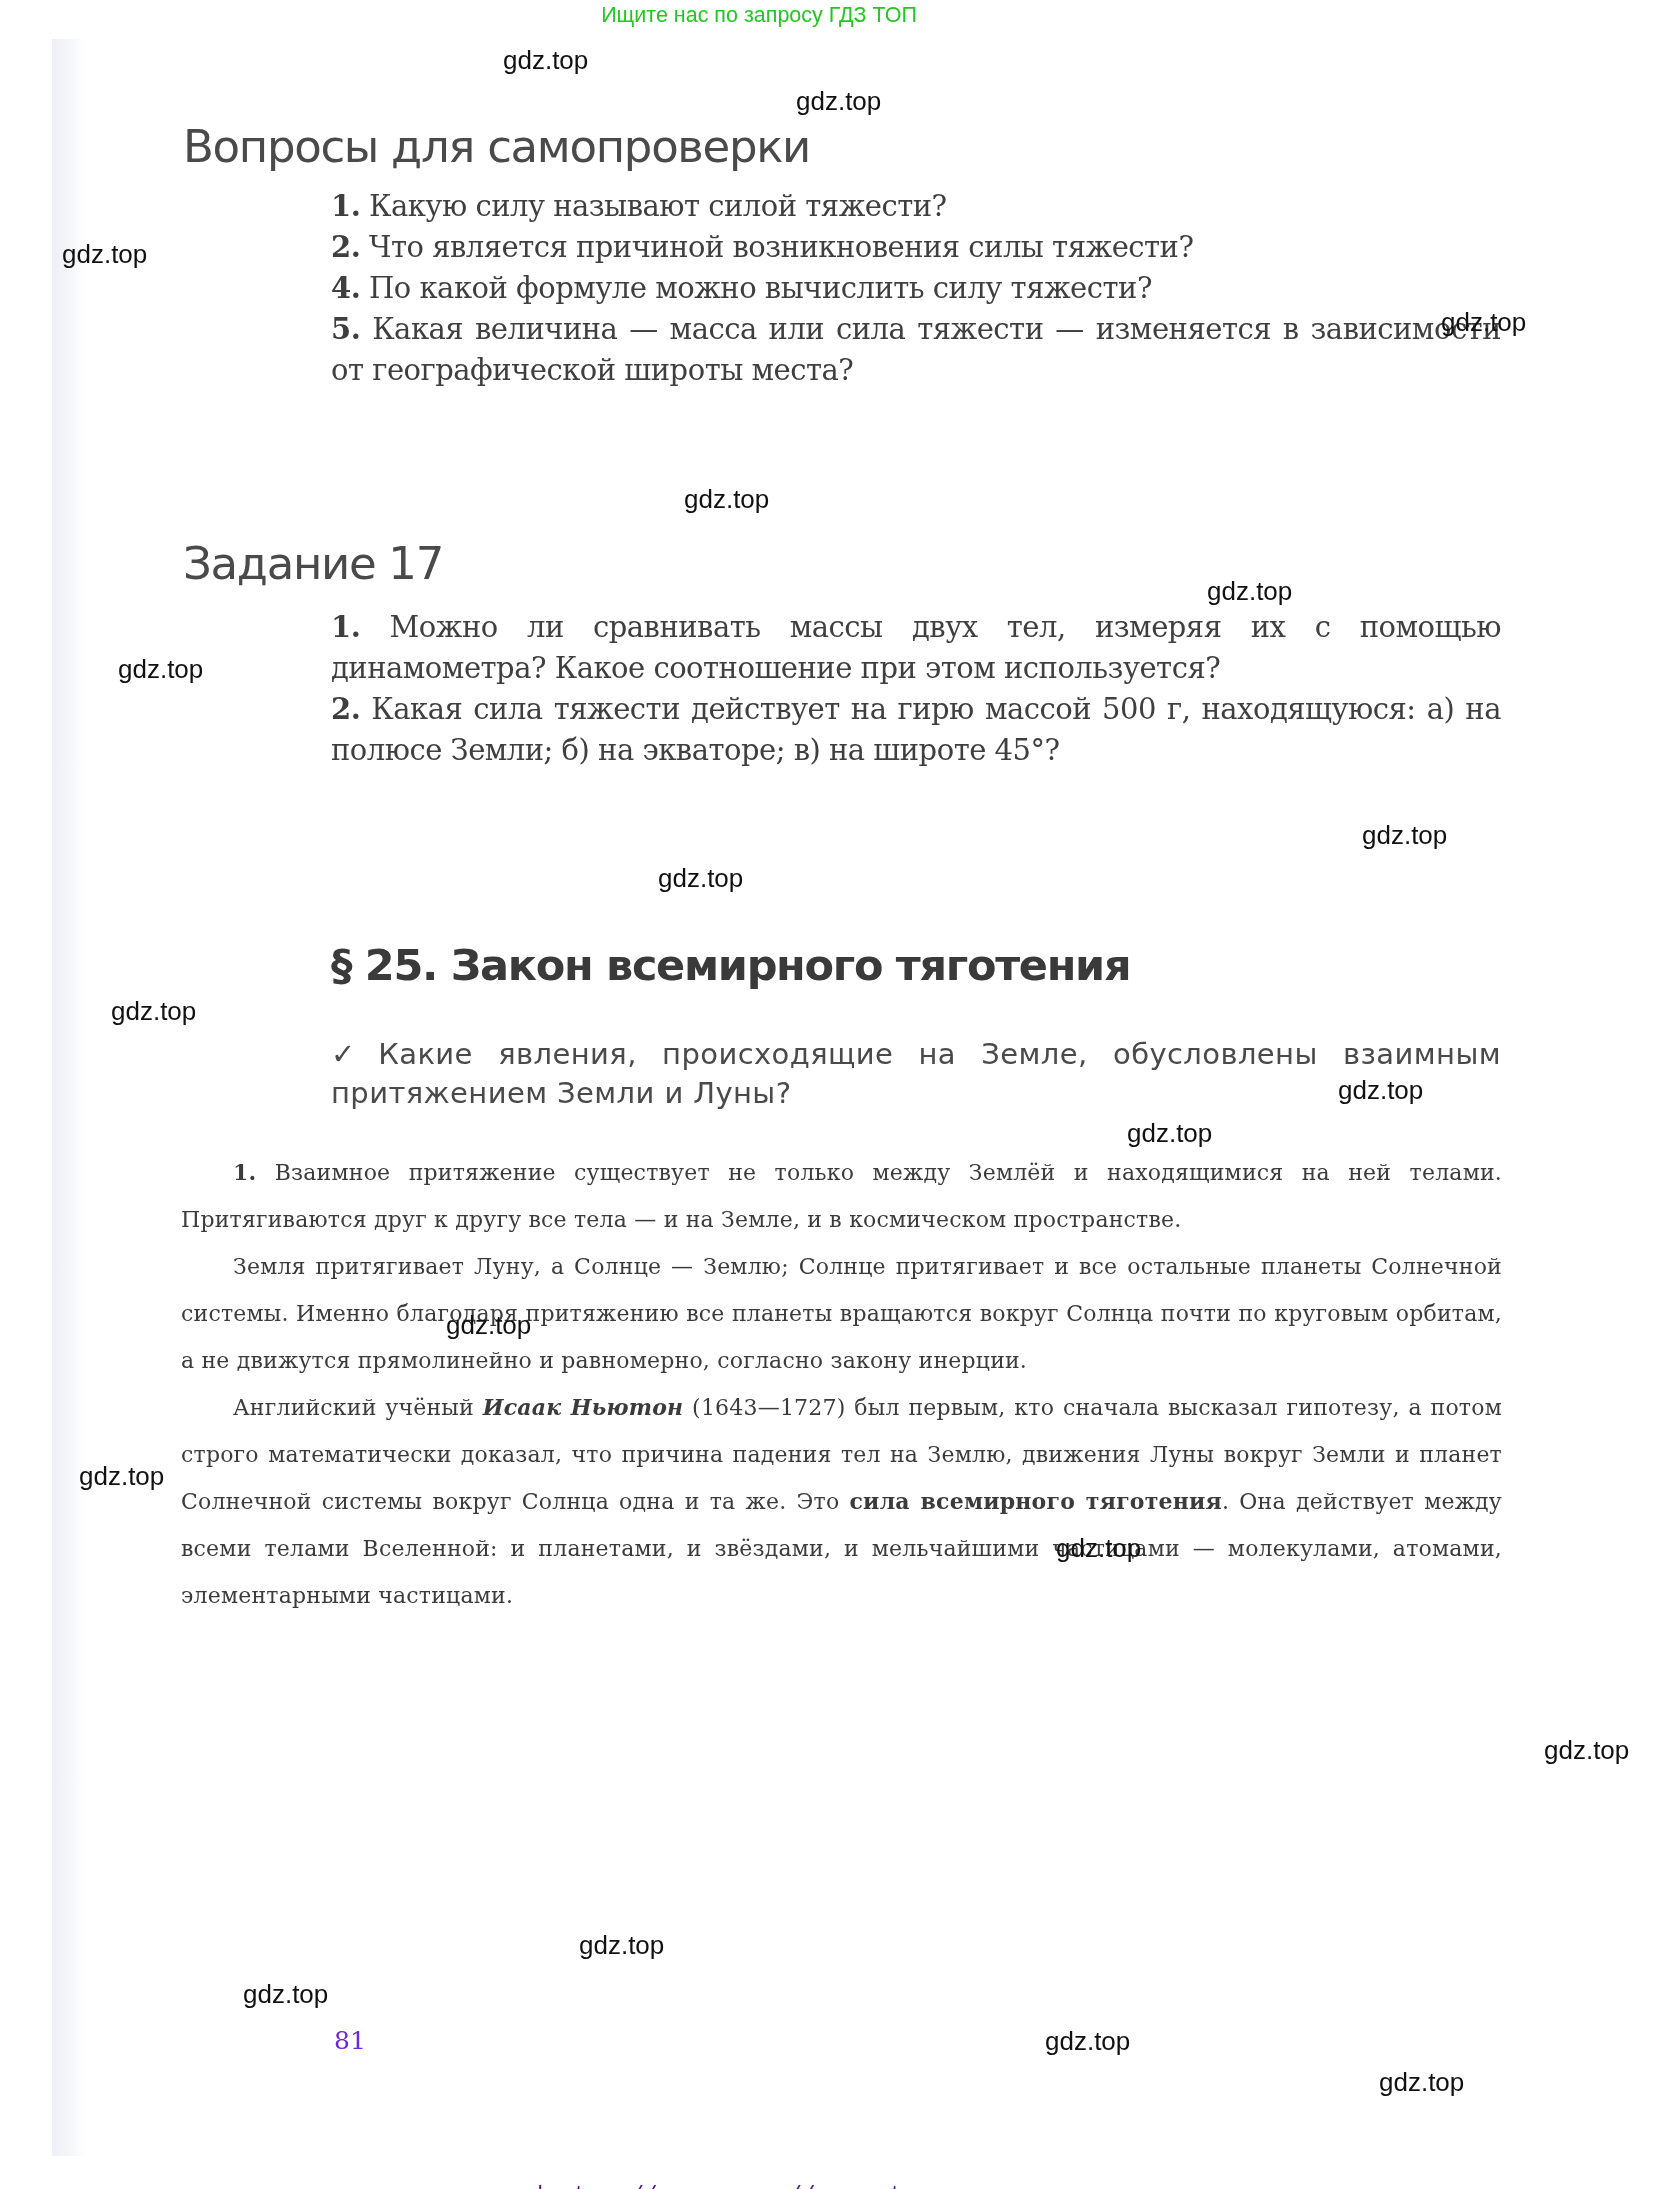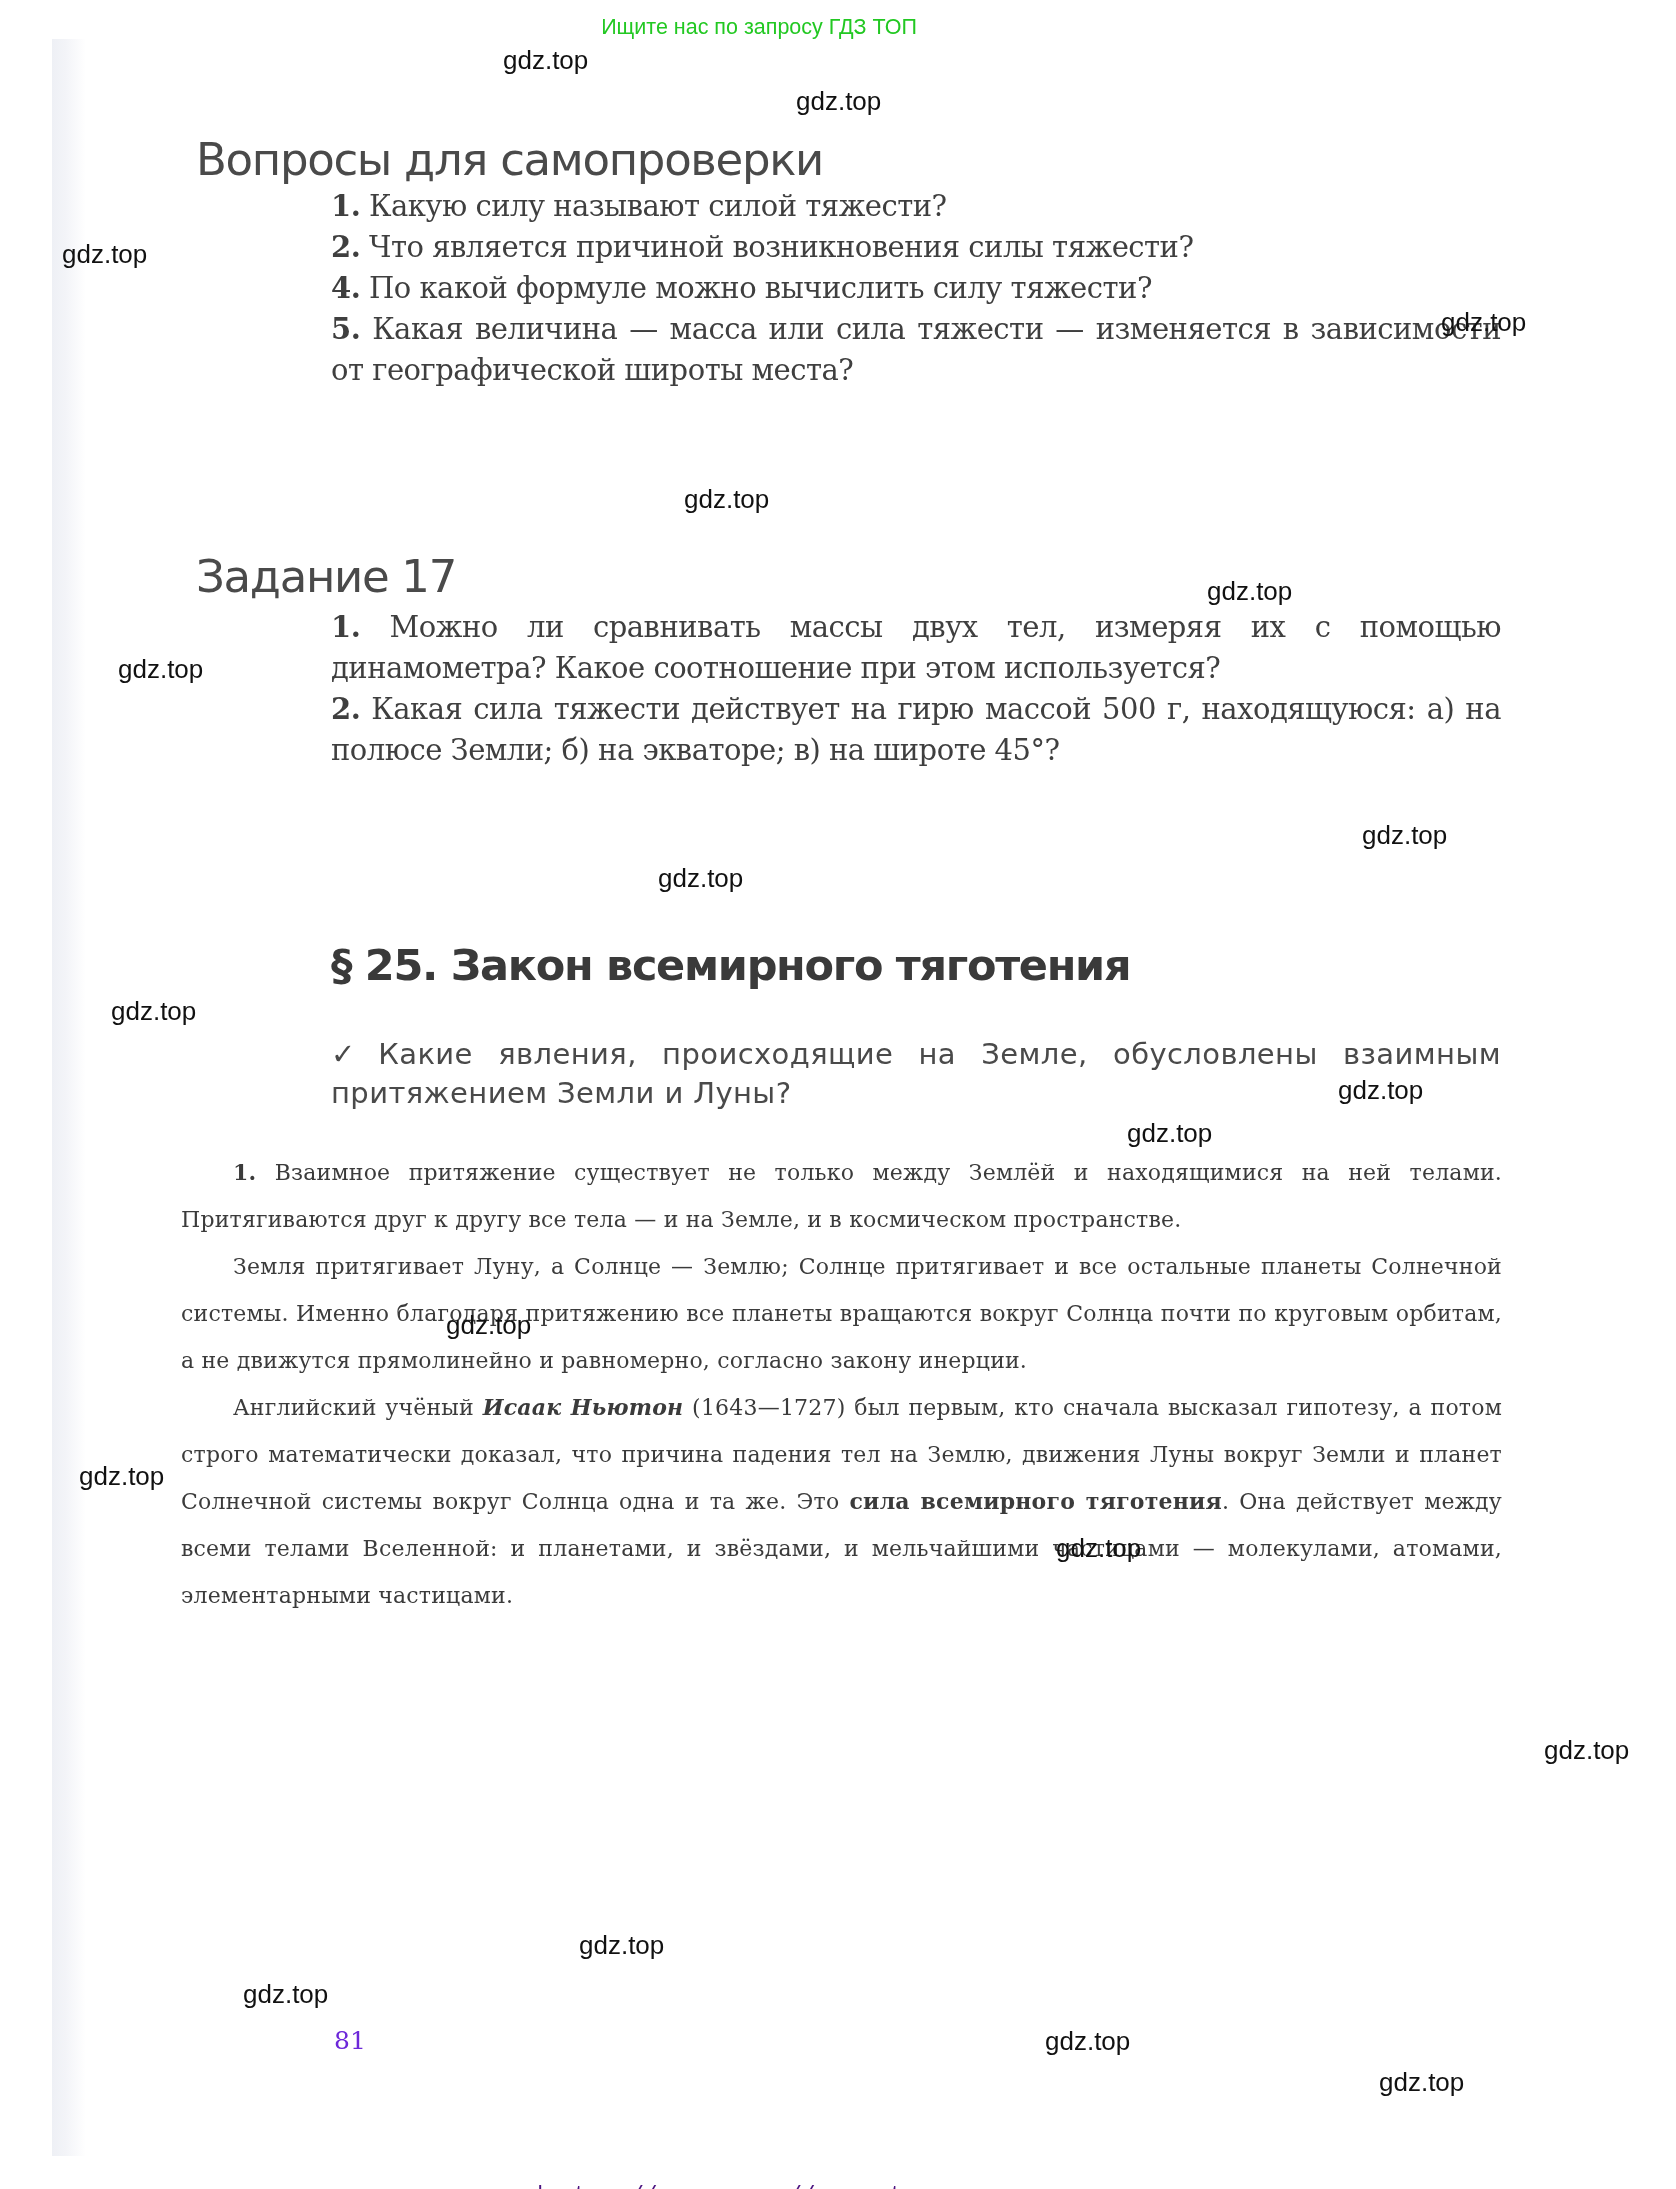--- a/index.html
+++ b/index.html
@@ -4,29 +4,29 @@
 <style>
   html, body { margin: 0; padding: 0; }
   body {
     width: 1677px; height: 2190px; position: relative; overflow: hidden;
     background: #ffffff;
     font-family: "DejaVu Serif", serif;
     color: #3a3a3a;
   }
   .banner {
     position: absolute; top: 3.4px; left: 0; width: 1518px; text-align: center;
-    font-family: "Liberation Sans", sans-serif; font-size: 21.5px; color: #22c822; margin-top: 12px;
+    font-family: "Liberation Sans", sans-serif; font-size: 21.5px; color: #22c822;
   }
   .page-shadow {
     position: absolute; left: 52px; top: 39px; width: 34px; height: 2117px;
     background: linear-gradient(to right, #eef0f5 0%, #f3f4f8 40%, #ffffff 100%);
   }
   .h-sans {
     position: absolute; font-family: "DejaVu Sans", sans-serif; font-weight: normal;
-    color: #4a4a4a; letter-spacing: -1.3px; margin: 17px;
+    color: #4a4a4a; letter-spacing: -1.3px; margin: 4px;
   }
   .q-list { position: absolute; left: 331px; width: 1170px; margin: 0; padding: 0; list-style: none; }
   .q-list li {
     font-size: 29px; line-height: 41px; text-align: justify; color: #3f3f3f;
     font-family: "DejaVu Serif", serif; letter-spacing: -0.5px;
   }
   .q-list .num { font-weight: bold; }
   .section-title {
     position: absolute; left: 331px; top: 940px; margin: 0;
     font-family: "DejaVu Sans", sans-serif; font-weight: bold; font-size: 43px;

